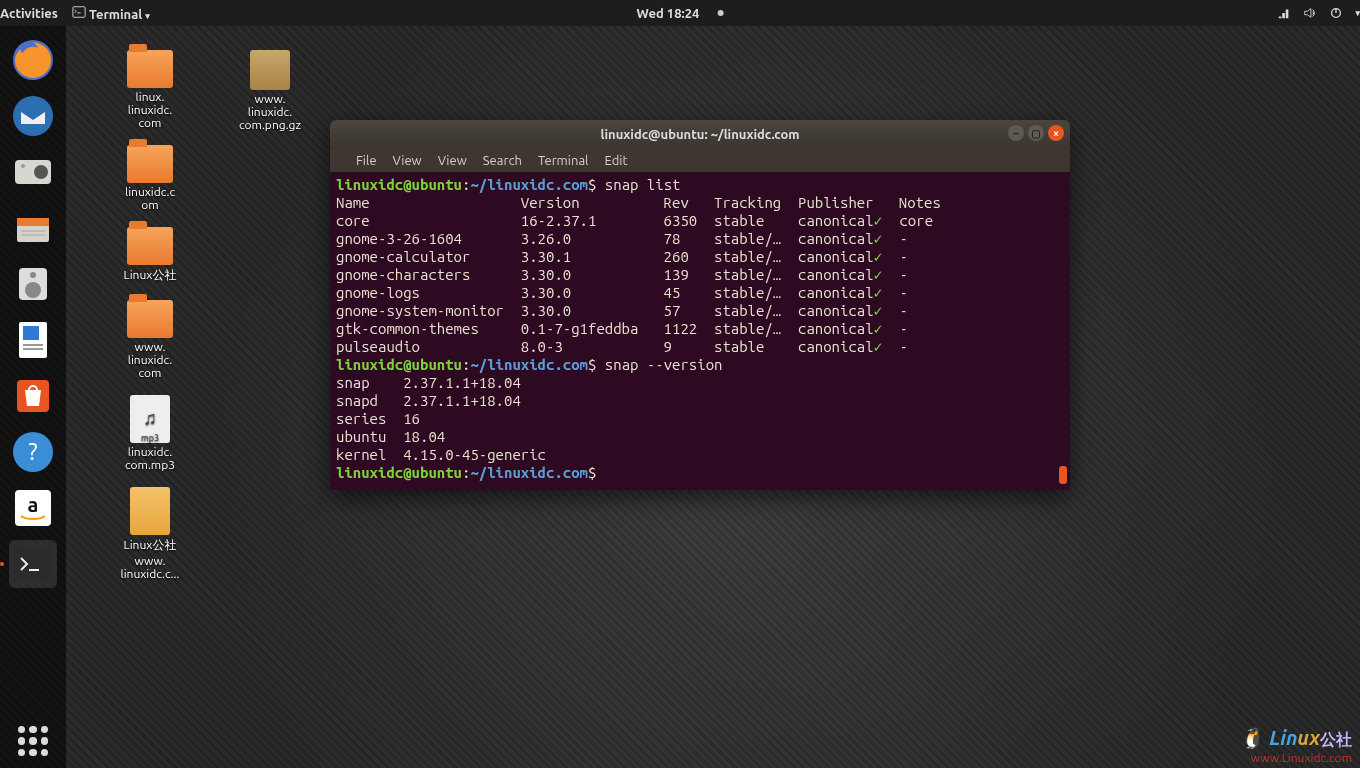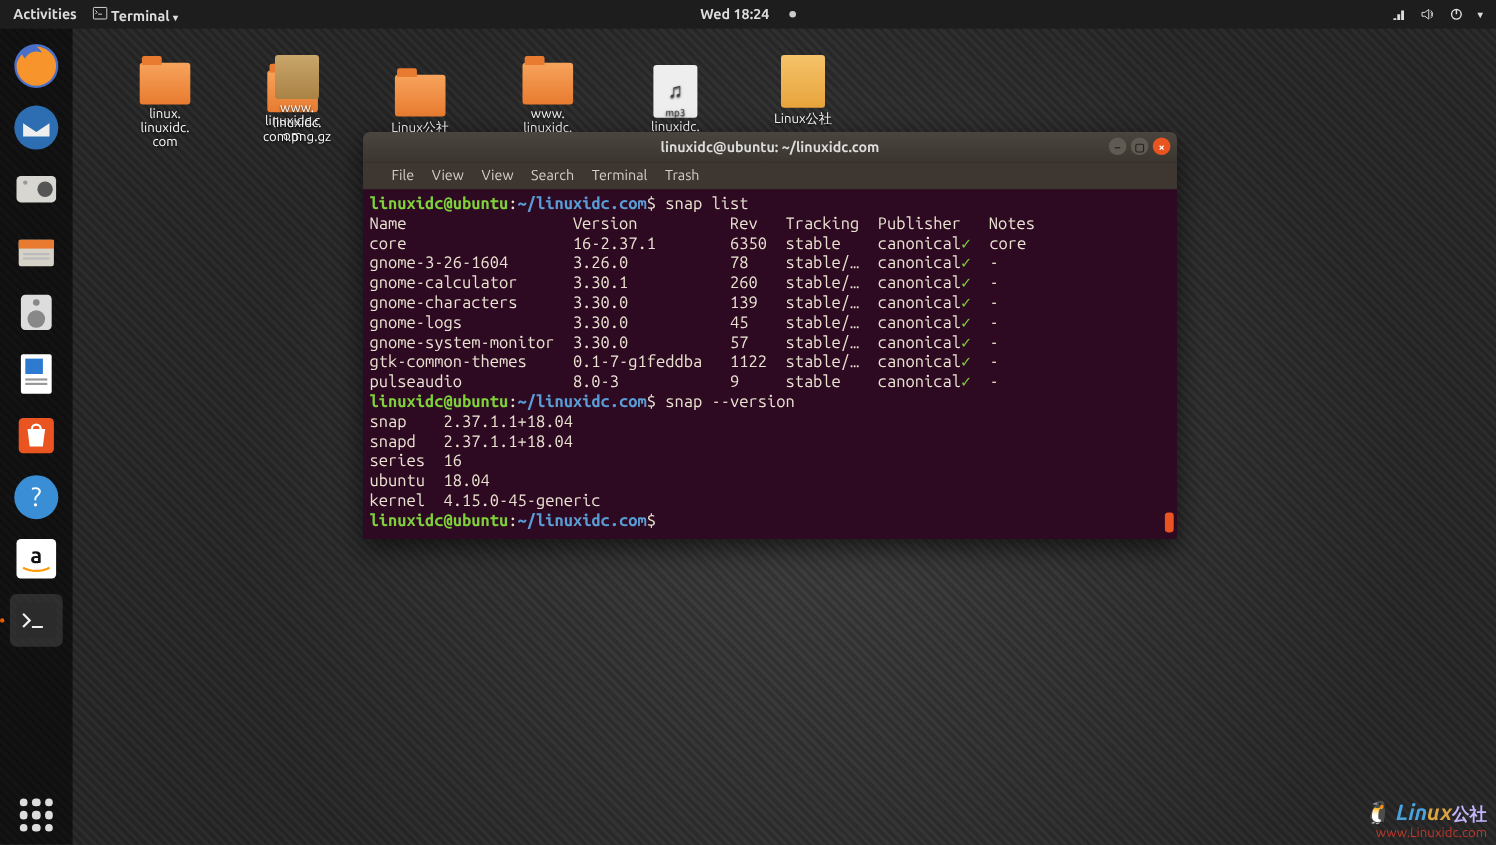--- a/index.html
+++ b/index.html
@@ -10,42 +10,42 @@
     background-image:
       radial-gradient(circle at 55% 60%, rgba(255,255,255,0.03) 0, rgba(0,0,0,0.25) 60%),
       repeating-linear-gradient(45deg, #3a3a3a 0 3px, #2f2f2f 3px 6px);
     color: #e0e0e0;
     position: relative;
   }
   
   .topbar {
     position: absolute; top:0; left:0; right:0; height:26px;
     background: #1d1d1d; color:#ddd; display:flex; align-items:center;
-    padding: 0 12px; font-size:13px; font-weight:600;
+    padding: 0 0; font-size:13px; font-weight:600;
   }
   .topbar .left { display:flex; gap:14px; align-items:center; }
   .topbar .center { position:absolute; left:50%; transform:translateX(-50%); display:flex; gap:18px; align-items:center;}
   .topbar .right { margin-left:auto; display:flex; gap:12px; align-items:center; }
   .topbar .dot { width:6px;height:6px;border-radius:50%;background:#ccc;display:inline-block;}
   .topbar svg { width:14px;height:14px;fill:#ddd; }
   .tri { font-size:9px; }
   
   .dock {
     position:absolute; left:0; top:26px; bottom:0; width:66px;
     background: rgba(0,0,0,0.55); display:flex; flex-direction:column; align-items:center;
     padding-top:10px; gap:8px;
   }
   .dock .app { width:48px;height:48px; border-radius:6px; display:flex; align-items:center; justify-content:center; position:relative;}
   .dock .app.active { background: rgba(255,255,255,0.12);}
   .dock .app.active::before { content:""; position:absolute; left:-9px; top:22px; width:4px;height:4px;border-radius:50%; background:#e85d00;}
   .dock .grid { margin-top:auto; margin-bottom:12px; width:30px;height:30px; display:grid; grid-template-columns:repeat(3,1fr); grid-template-rows:repeat(3,1fr); gap:4px;}
   .dock .grid span{background:#ddd;border-radius:50%;}
   
   .desktop { position:absolute; left:80px; top:40px; }
-  .dcol { position:absolute; display:flex; gap:16px; align-items:center;}
+  .dcol { position:absolute; display:flex; flex-direction:column; gap:16px; align-items:center;}
   .di { width:100px; display:flex; flex-direction:column; align-items:center; font-size:12px; color:#fff; text-align:center; text-shadow:0 1px 2px #000; gap:2px;}
   .folder { width:46px;height:38px; background:linear-gradient(#f7a35c,#e87b2f); border-radius:3px; position:relative;}
   .folder::before{content:"";position:absolute;top:-6px;left:2px;width:18px;height:8px;background:#e87b2f;border-radius:2px 2px 0 0;}
   .trash { width:40px;height:44px;background:linear-gradient(#555,#222);border-radius:6px 6px 3px 3px;border:1px solid #666;}
   .archive { width:40px;height:40px;background:linear-gradient(#c9a66b,#a98245);border-radius:3px;}
   .mp3 { width:40px;height:48px;background:#eee;border-radius:3px;display:flex;flex-direction:column;align-items:center;justify-content:flex-end;font-size:9px;color:#444;}
   .mp3::before{content:"♫";font-size:18px;margin:4px;}
   .video { width:40px;height:48px;background:linear-gradient(#f5c36a,#e8a43c);border-radius:3px;}
   
   .term {
@@ -239,21 +239,21 @@
       <span>▢</span>
       <span class="close">×</span>
     </div>
   </div>
   <div class="menubar" id="term-menubar">
       <span>File</span>
       <span>View</span>
       <span>View</span>
       <span>Search</span>
       <span>Terminal</span>
-      <span>Trash</span>
+      <span>Edit</span>
     </div>
   <div class="body" id="term-body"><span class="pu">linuxidc@ubuntu</span><span class="pw">:</span><span class="pp">~/linuxidc.com</span><span class="pw">$</span> snap list
 Name                  Version          Rev   Tracking  Publisher   Notes
 core                  16-2.37.1        6350  stable    canonical<span class="chk">✓</span>  core
 gnome-3-26-1604       3.26.0           78    stable/…  canonical<span class="chk">✓</span>  -
 gnome-calculator      3.30.1           260   stable/…  canonical<span class="chk">✓</span>  -
 gnome-characters      3.30.0           139   stable/…  canonical<span class="chk">✓</span>  -
 gnome-logs            3.30.0           45    stable/…  canonical<span class="chk">✓</span>  -
 gnome-system-monitor  3.30.0           57    stable/…  canonical<span class="chk">✓</span>  -
 gtk-common-themes     0.1-7-g1feddba   1122  stable/…  canonical<span class="chk">✓</span>  -

